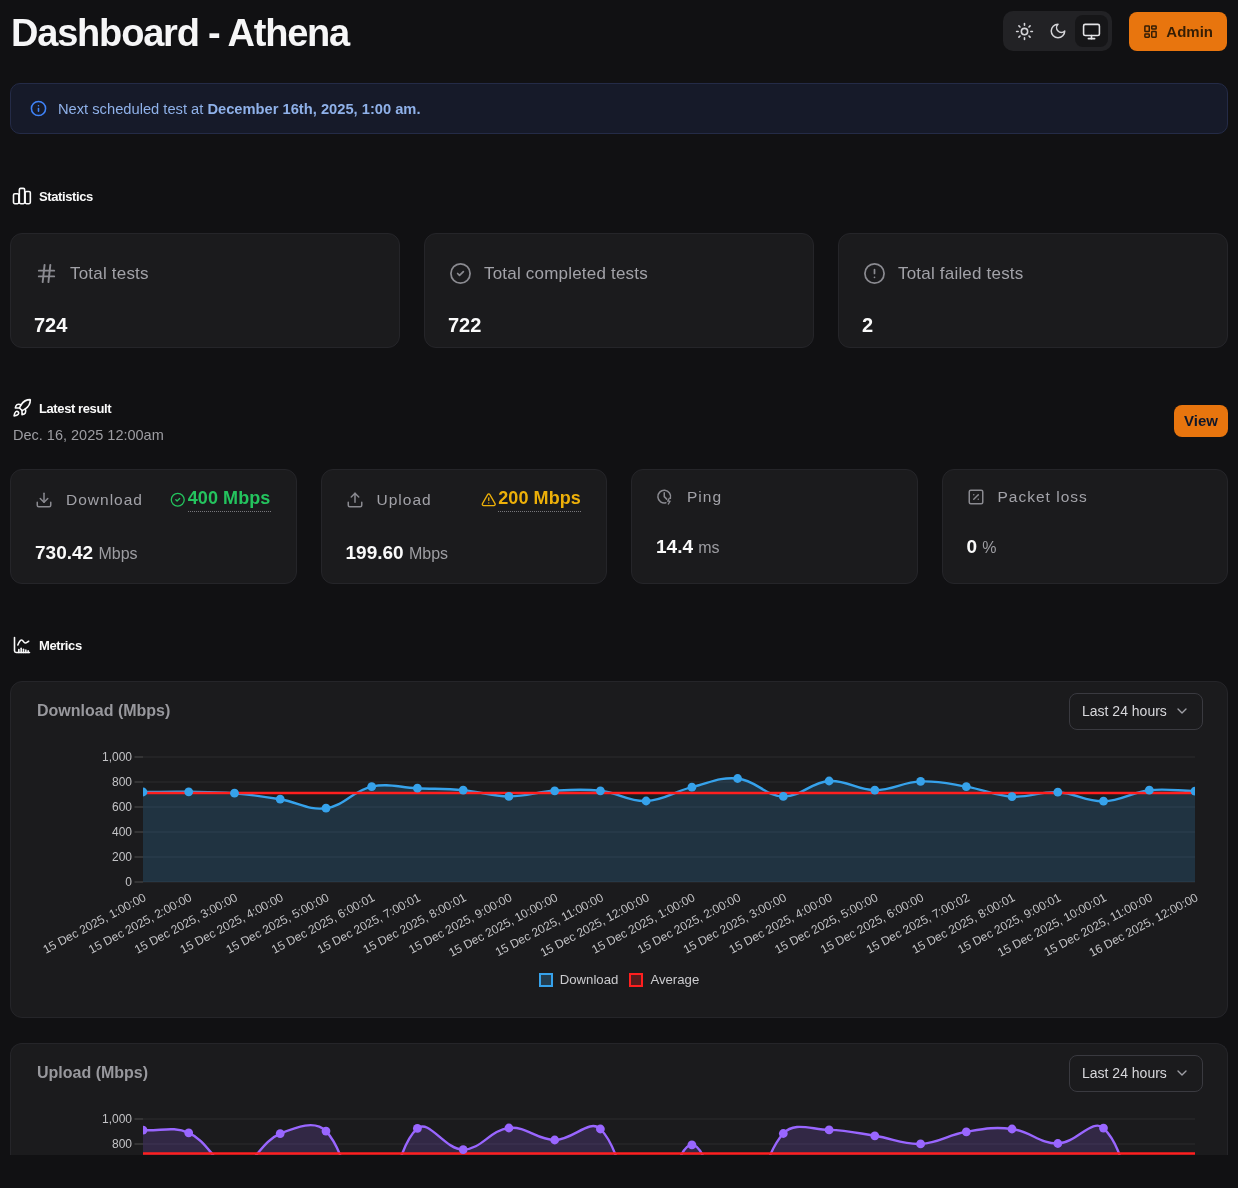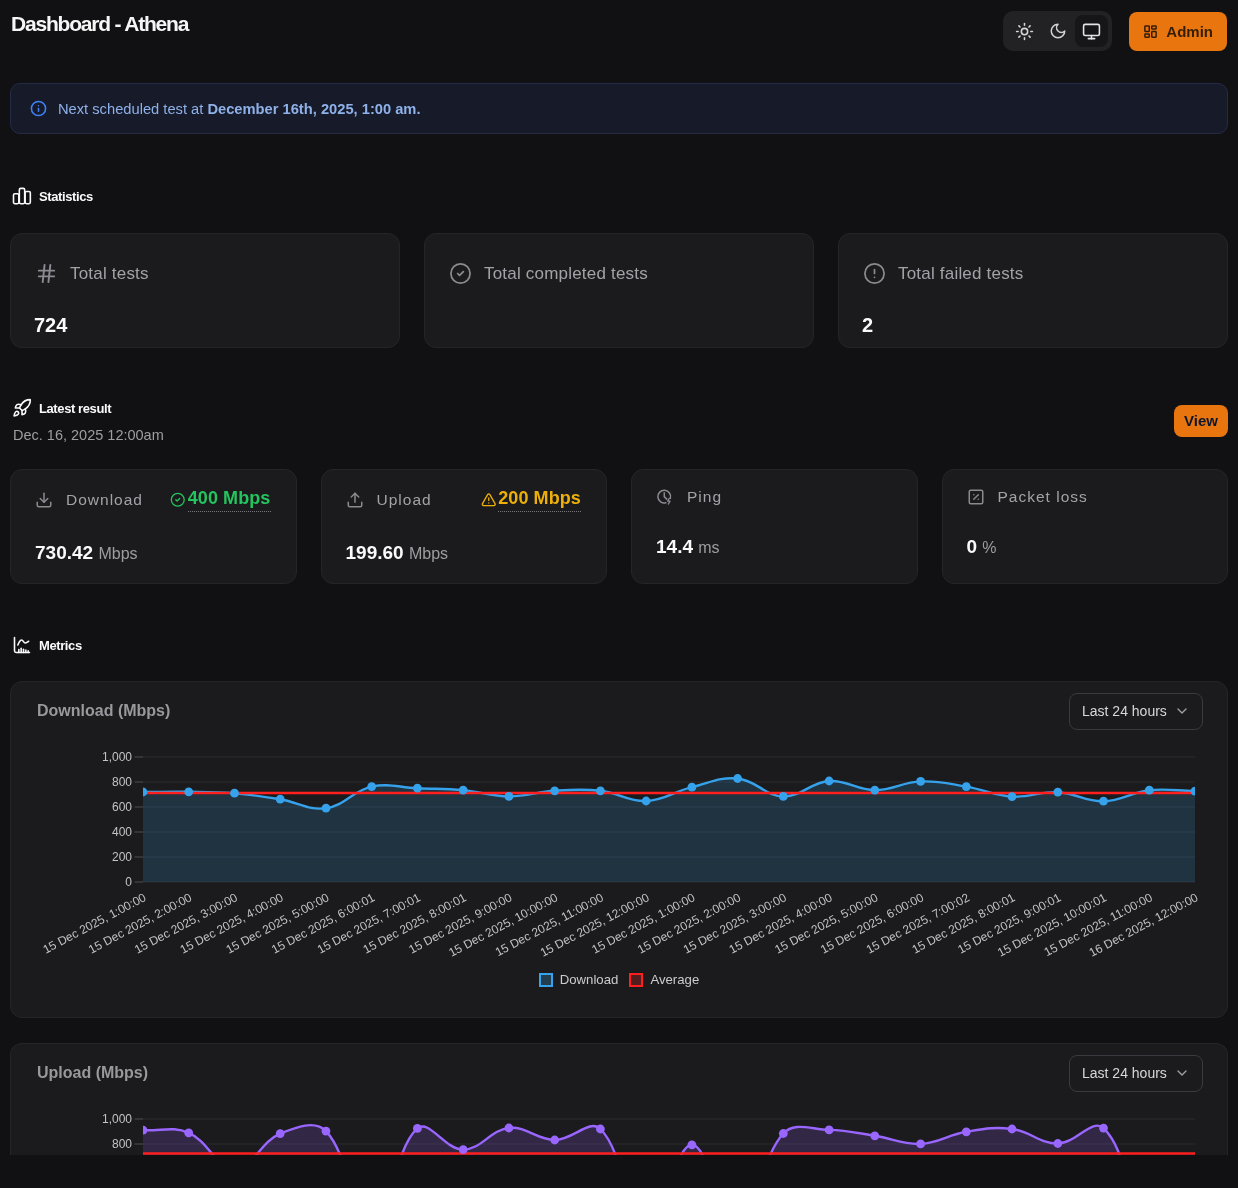--- a/index.html
+++ b/index.html
@@ -1,21 +1,21 @@
 <!DOCTYPE html>
 <html><head>
 <meta charset="utf-8">
 <style>
 * { margin: 0; padding: 0; box-sizing: border-box; }
 html, body { width: 1238px; background: #111113; font-family: "Liberation Sans", sans-serif; }
 body { height: 1188px; overflow: hidden; }
 .wrap { padding: 0 10px; }
 
 .header { position: relative; height: 73px; }
-.header h1 { position: absolute; left: 1px; top: 12px; font-size: 21px; font-weight: 700; color: #f6f6f7; letter-spacing: -1.2px; }
+.header h1 { position: absolute; left: 1px; top: 12px; font-size: 38px; font-weight: 700; color: #f6f6f7; letter-spacing: -1.2px; }
 .hright { position: absolute; right: 1px; top: 11px; display: flex; align-items: center; gap: 17px; }
 .toggle { width: 109px; height: 40px; background: #222225; border-radius: 10px; display: flex; align-items: center; padding: 4px; }
 .tbtn { width: 33.7px; height: 32px; display: flex; align-items: center; justify-content: center; border-radius: 8px; color: #d4d4d8; }
 .tbtn.sel { background: #161618; }
 .btn-admin { height: 39px; background: #e8750e; border-radius: 8px; display: flex; align-items: center; gap: 8px; padding: 0 14px; color: #361e05; font-size: 15px; font-weight: 600; }
 
 .banner { margin-top: 10px; height: 51px; background: #161a29; border: 1px solid #242b47; border-radius: 10px; display: flex; align-items: center; padding: 0 19px; gap: 11px; }
 .banner .txt { color: #8fb1e9; font-size: 14.7px; }
 .banner b { font-weight: 700; }
 
@@ -136,20 +136,21 @@
 <div class="card-value">724</div>
 </div>
     <div class="card stat-card">
 <div class="card-label">
           <svg width="23" height="23" viewBox="0 0 24 24" fill="none" stroke="#8a8a90" stroke-width="1.8" stroke-linecap="round" stroke-linejoin="round">
             <circle cx="12" cy="12" r="10"></circle>
             <path d="m9 12 2 2 4-4"></path>
           </svg>
           <span>Total completed tests</span>
         </div>
+<div class="card-value">722</div>
 </div>
     <div class="card stat-card">
 <div class="card-label">
           <svg width="23" height="23" viewBox="0 0 24 24" fill="none" stroke="#8a8a90" stroke-width="1.8" stroke-linecap="round" stroke-linejoin="round">
             <circle cx="12" cy="12" r="10"></circle>
             <line x1="12" x2="12" y1="8" y2="12"></line>
             <line x1="12" x2="12.01" y1="16" y2="16"></line>
           </svg>
           <span>Total failed tests</span>
         </div>

